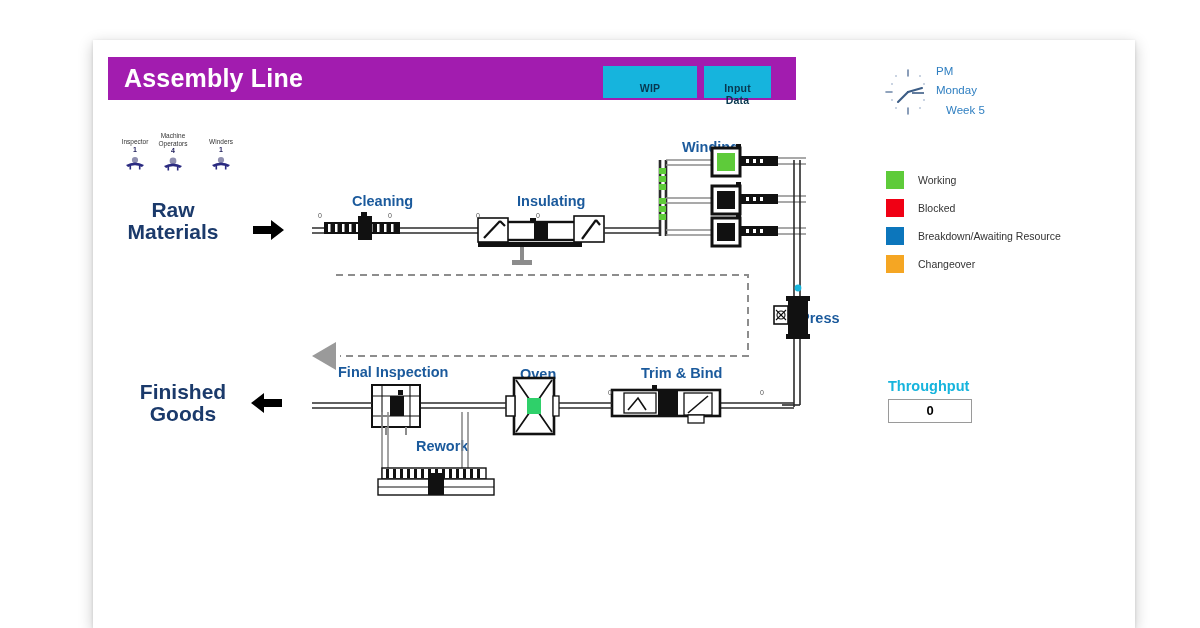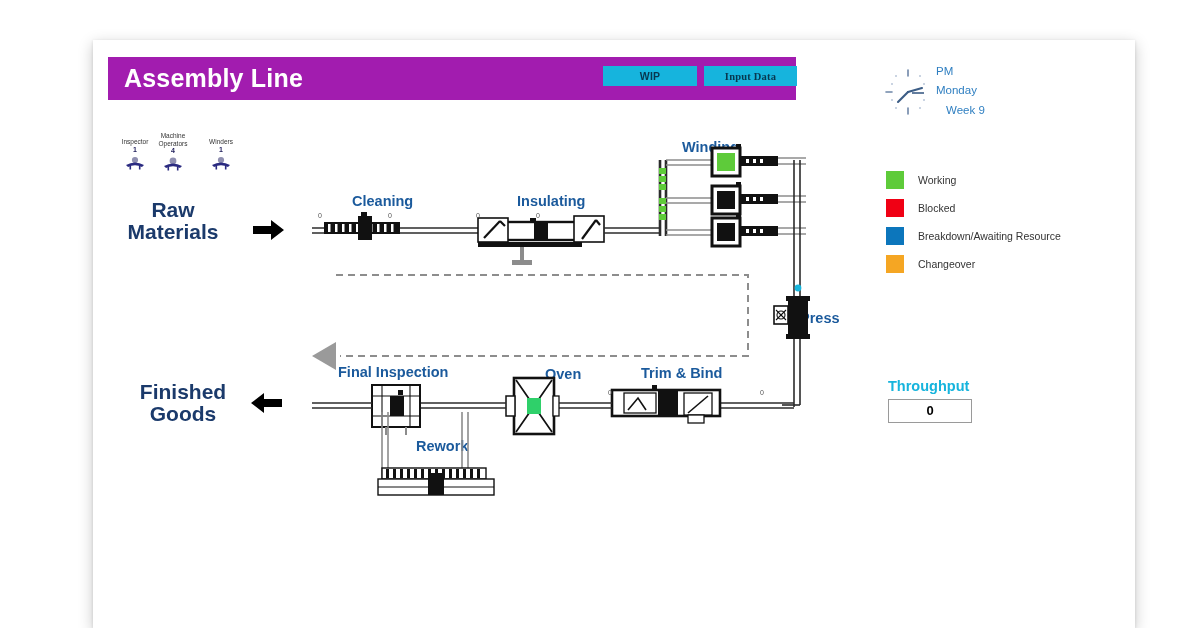--- a/index.html
+++ b/index.html
@@ -52,24 +52,24 @@
     top: 9px;
     height: 20px;
     background: #16b4dd;
     border: none;
     color: #08374f;
     font-family: "Liberation Sans", sans-serif;
     font-size: 10.5px;
     font-weight: bold;
     letter-spacing: 0.2px;
     cursor: pointer;
-    padding: 4px;
+    padding: 16px;
   }
   #btn-wip { left: 495px; width: 94px; }
-  #btn-input-data { left: 596px; width: 93px; font-family: Liberation Serif, serif; }
+  #btn-input-data { left: 596px; width: 67px; }
 
   
   #clock-widget {
     position: absolute;
     left: 880px;
     top: 62px;
     width: 200px;
     height: 62px;
   }
   #clock-icon {
@@ -142,21 +142,21 @@
     color: #1b5a9c;
     font-size: 14.5px;
     font-weight: bold;
     white-space: nowrap;
   }
   #label-cleaning        { left: 352px; top: 193px; }
   #label-insulating      { left: 517px; top: 193px; }
   #label-winding         { left: 682px; top: 139px; }
   #label-press           { left: 800px; top: 310px; }
   #label-final-inspection{ left: 338px; top: 364px; }
-  #label-oven            { left: 545px; top: 366px; text-align: center; }
+  #label-oven            { left: 520px; top: 366px; text-align: center; }
   #label-trim-bind       { left: 641px; top: 365px; }
   #label-rework          { left: 416px; top: 438px; }
 
   
   #diagram {
     position: absolute;
     left: 100px;
     top: 120px;
   }
 
@@ -242,21 +242,21 @@
           <circle cx="44" cy="36" r="1"></circle>
       </g>
       <g stroke="#3c5d86" stroke-width="2.1" stroke-linecap="round">
         <line x1="28" y1="28" x2="42" y2="24"></line>
         <line x1="28" y1="28" x2="18" y2="38"></line>
       </g>
       <line x1="32" y1="29" x2="44" y2="29" stroke="#3c5d86" stroke-width="1.6"></line>
     </svg>
     <span class="clock-line" id="clock-ampm">PM</span>
     <span class="clock-line" id="clock-day">Monday</span>
-    <span class="clock-line" id="clock-week">Week 9</span>
+    <span class="clock-line" id="clock-week">Week 5</span>
   </div>
 
   <div id="staff-group">
 
     <div class="staff" id="staff-inspector">
       <span class="staff-label">Inspector</span>
       <span class="staff-count">1</span>
       <svg class="staff-fig" width="22" height="16" viewBox="0 0 22 16">
         <circle cx="11" cy="6" r="3.1" fill="#8f8fb0"></circle>
         <path d="M2 11 Q11 6 20 11 L18 13 Q11 9.5 4 13 Z" fill="#2a2a80"></path>

